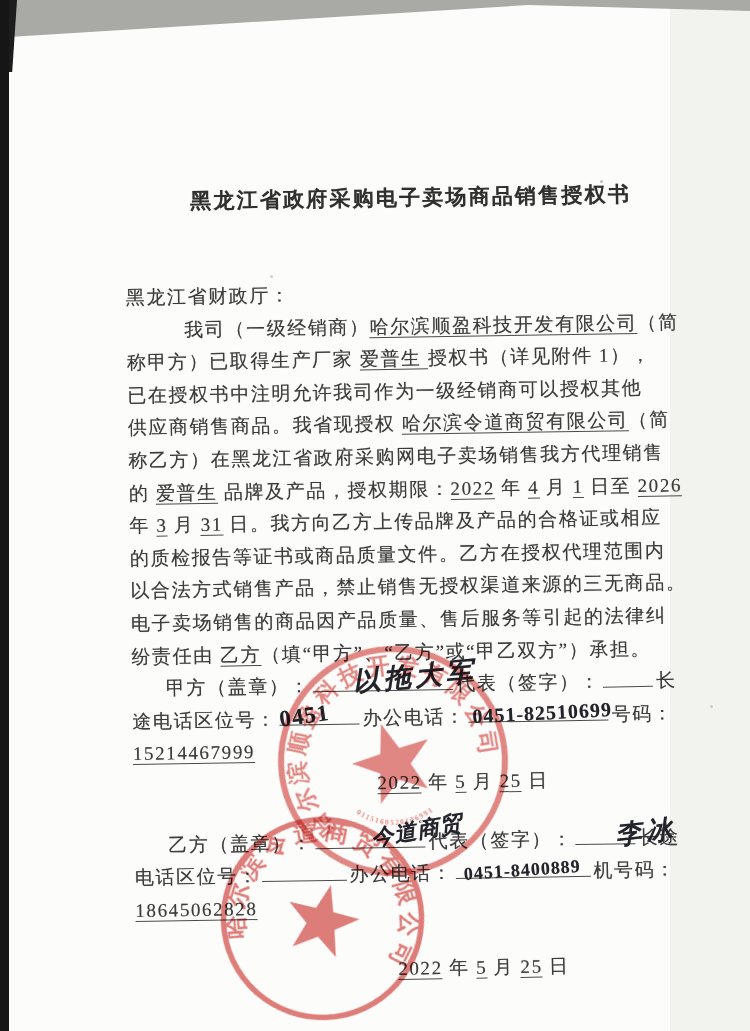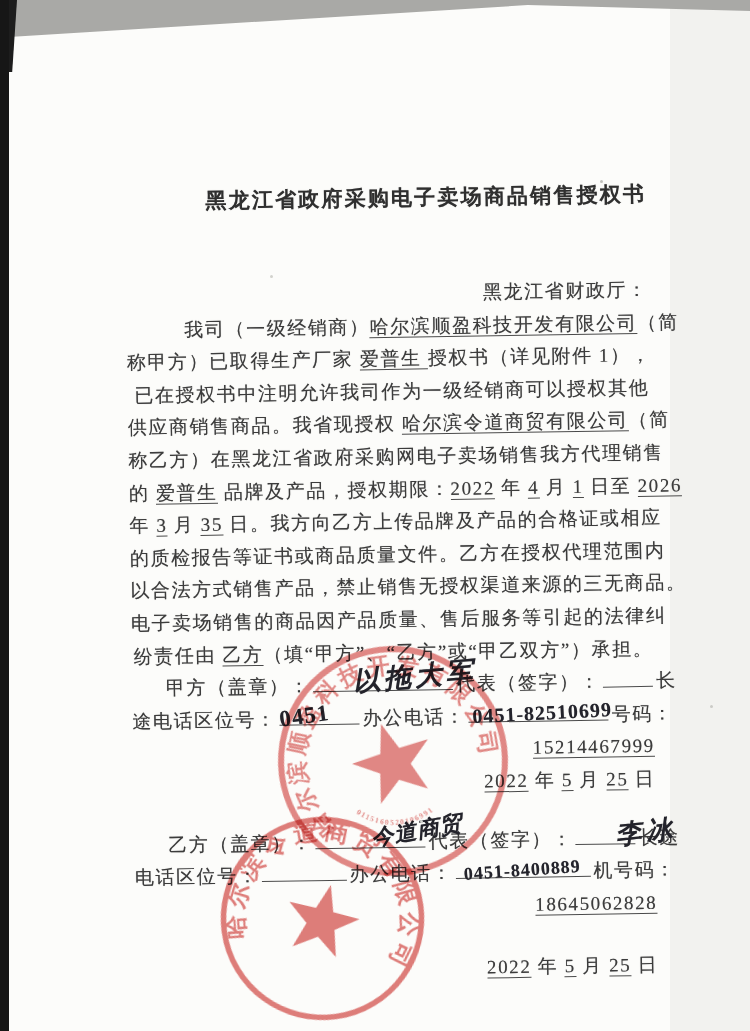--- a/index.html
+++ b/index.html
@@ -1,18 +1,18 @@
 <!DOCTYPE html>
 <html><head>
 <meta charset="utf-8">
 <style>
   html,body{margin:0;padding:0;}
   body{width:750px;height:1031px;position:relative;background:#f2f2ef;
        font-family:"Liberation Serif","DejaVu Serif",serif;overflow:hidden;}
-  .paper{position:absolute;left:0;top:0;width:670px;height:1031px;background:#fcfcfa;text-align:right;}
+  .paper{position:absolute;left:0;top:0;width:670px;height:1031px;background:#fcfcfa;}
   
   .edge-left{position:absolute;left:0;top:0;width:9px;height:1031px;background:#161616;}
   .corner-tl{position:absolute;left:9px;top:0;width:8px;height:72px;background:#1d1d1d;
              clip-path:polygon(0 0,100% 0,40% 100%,0 100%);}
   .scan-top{position:absolute;left:9px;top:0;width:741px;height:42px;background:#a9a9a6;
             clip-path:polygon(0 0,100% 0,100% 26%,70% 12%,0 88%);}
   .speck{position:absolute;left:600px;top:180px;width:3px;height:3px;border-radius:50%;
          background:#c2c2bd;box-shadow:45px 265px 0 #c9c9c4,-330px 95px 0 #d2d2cd,
          110px 525px 0 #cbcbc6,-180px 640px 0 #d5d5d0;}
   
@@ -58,21 +58,21 @@
   <div class="doc">
     <div class="title">黑龙江省政府采购电子卖场商品销售授权书</div>
     <div>
         <div class="line "><span>黑龙江省财政厅：</span></div>
         <div class="line ind2"><span>我司（一级经销商）</span><span class="u">哈尔滨顺盈科技开发有限公司</span><span>（简</span></div>
         <div class="line "><span>称甲方）已取得生产厂家 </span><span class="u"> 爱普生 </span><span> 授权书（详见附件 1），</span></div>
         <div class="line "><span>已在授权书中注明允许我司作为一级经销商可以授权其他</span></div>
         <div class="line "><span>供应商销售商品。我省现授权 </span><span class="u">哈尔滨令道商贸有限公司</span><span>（简</span></div>
         <div class="line "><span>称乙方）在黑龙江省政府采购网电子卖场销售我方代理销售</span></div>
         <div class="line "><span>的 </span><span class="u">爱普生</span><span> 品牌及产品，授权期限：</span><span class="u">2022</span><span> 年 </span><span class="u">4</span><span> 月 </span><span class="u">1</span><span> 日至 </span><span class="u">2026</span></div>
-        <div class="line "><span>年 </span><span class="u">3</span><span> 月 </span><span class="u">35</span><span> 日。我方向乙方上传品牌及产品的合格证或相应</span></div>
+        <div class="line "><span>年 </span><span class="u">3</span><span> 月 </span><span class="u">31</span><span> 日。我方向乙方上传品牌及产品的合格证或相应</span></div>
         <div class="line "><span>的质检报告等证书或商品质量文件。乙方在授权代理范围内</span></div>
         <div class="line "><span>以合法方式销售产品，禁止销售无授权渠道来源的三无商品。</span></div>
         <div class="line "><span>电子卖场销售的商品因产品质量、售后服务等引起的法律纠</span></div>
         <div class="line "><span>纷责任由 </span><span class="u">乙方</span><span>（填“甲方”、“乙方”或“甲乙双方”）承担。</span></div>
         <div class="line ind15"><span>甲方（盖章）：</span><span class="blank" style="width: 140px;"><span class="hw" data-hw="jia_seal_sign">以拖大军</span></span><span>代表（签字）：</span><span class="blank" style="width: 50px;"></span><span>长</span></div>
         <div class="line "><span>途电话区位号：</span><span class="blank" style="width: 80px;"><span class="hw" data-hw="jia_area">0451</span></span><span>办公电话：</span><span class="blank" style="width: 140px;"><span class="hw" data-hw="jia_phone">0451-82510699</span></span><span>号码：</span></div>
         <div class="line "><span class="u">15214467999</span></div>
         <div class="line d1"><span class="u">2022</span><span> 年 </span><span class="u">5</span><span> 月 </span><span class="u">25</span><span> 日</span></div>
         <div class="line ind15 gap"><span>乙方（盖章）：</span><span class="blank" style="width: 110px;"><span class="hw" data-hw="yi_seal_note">今道商贸</span></span><span>代表（签字）：</span><span class="blank" style="width: 60px;"><span class="hw" data-hw="yi_sign">李冰</span></span><span>长途</span></div>
         <div class="line "><span>电话区位号：</span><span class="blank" style="width: 85px;"></span><span>办公电话：</span><span class="blank" style="width: 135px;"><span class="hw" data-hw="yi_phone">0451-8400889</span></span><span>机号码：</span></div>

